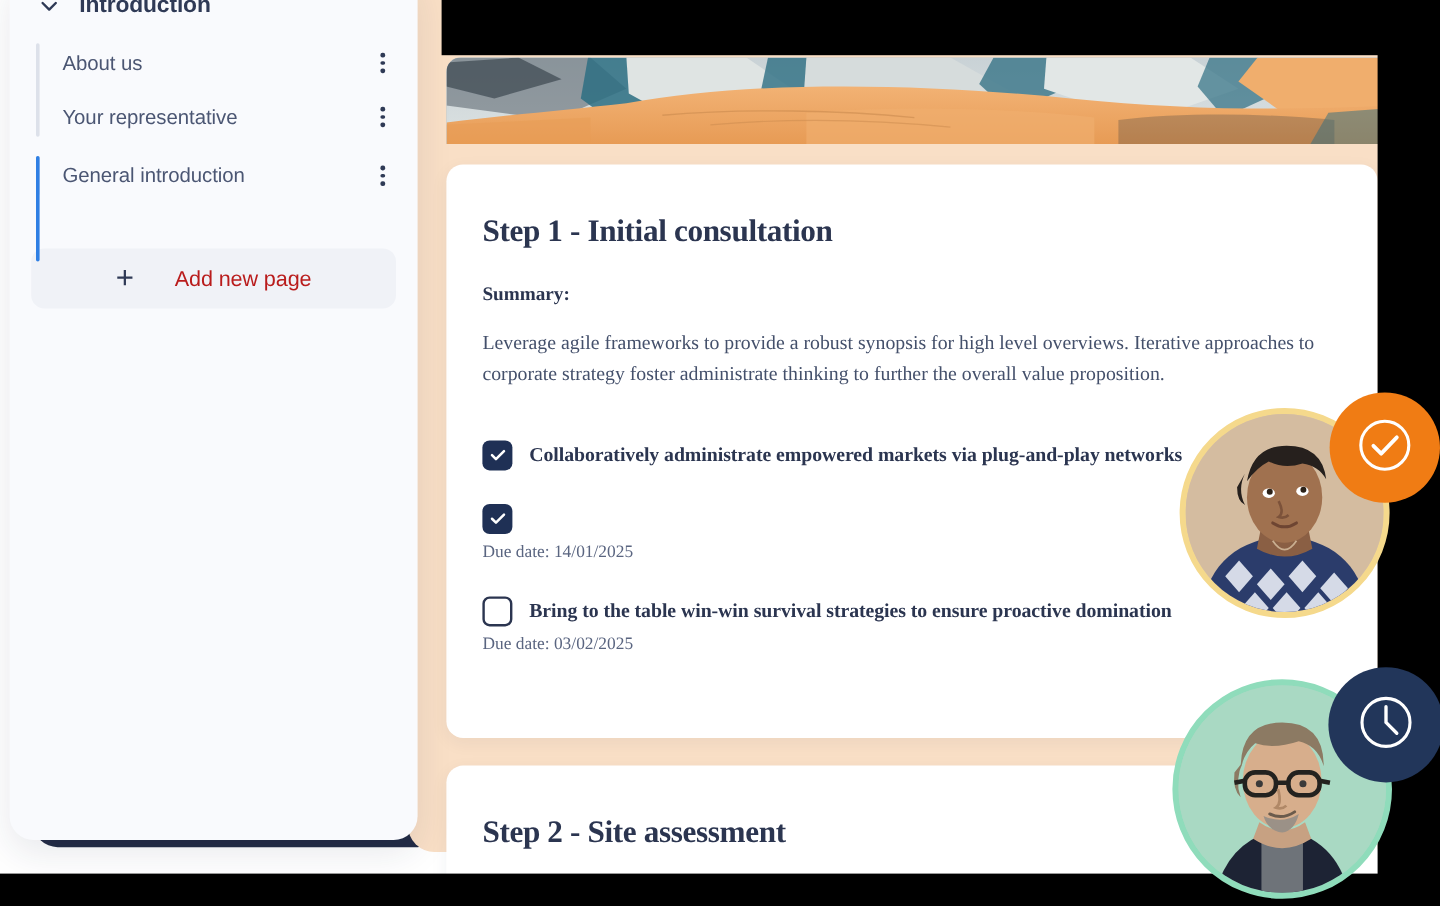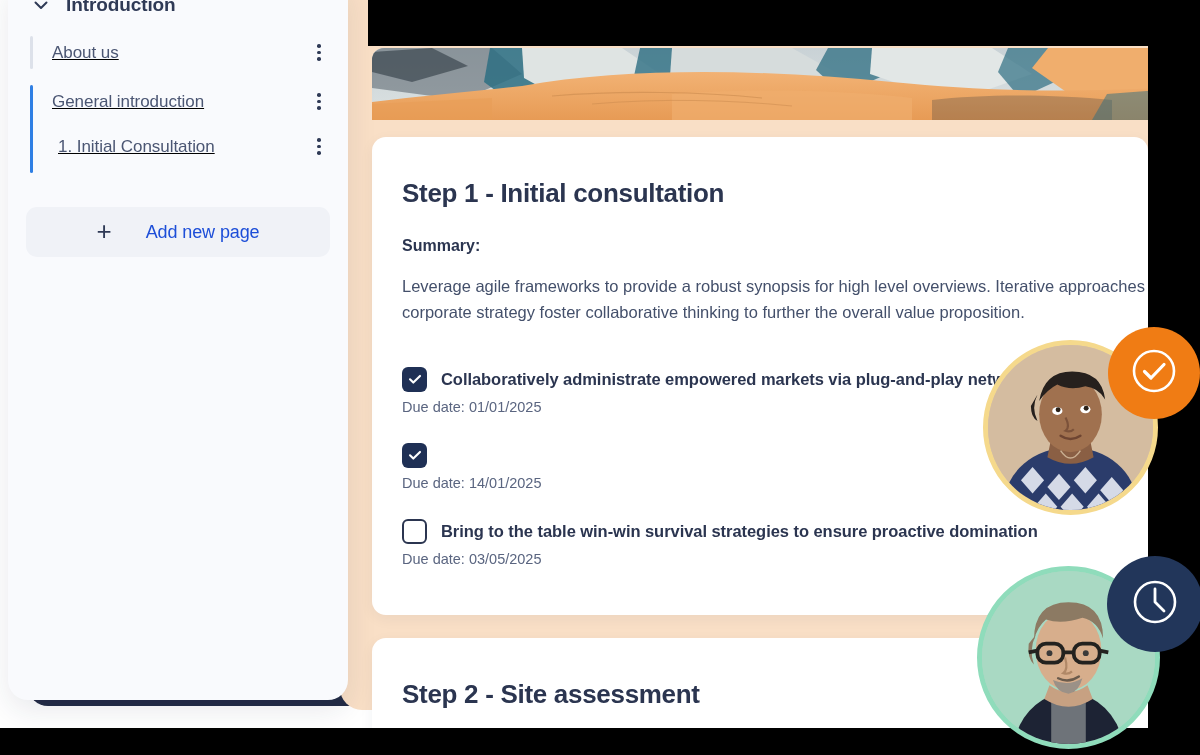--- a/index.html
+++ b/index.html
@@ -85,21 +85,20 @@
     white-space: nowrap;
   }
   .sec-head.active { background: #E4EDFB; }
   .sec-head.active .lbl { color: #2F7FE4; }
 
   
   .group {
     position: relative;
     padding-left: 22px;
     margin-top: 4px;
-    text-decoration: underline;
   }
   .rail {
     position: absolute;
     left: 10px;
     top: 6px;
     bottom: 6px;
     width: 3px;
     border-radius: 3px;
     background: #DDE1EA;
   }
@@ -165,33 +164,34 @@
   .add-page .plus {
     font-size: 26px;
     line-height: 1;
     font-weight: 400;
     color: #2F3A56;
     margin-top: -2px;
   }
   .add-page .txt {
     font-size: 18px;
     font-weight: 500;
-    color: #1d4ed8;
+    color: #b91c1c;
     letter-spacing: -0.1px;
     margin-left: 20px;
   }
 
   
   .content {
     position: absolute;
     left: 372px;
     top: 0;
     width: 828px;
     height: 755px;
     z-index: 4;
+    font-family: Liberation Serif, serif;
   }
 
   .banner {
     position: absolute;
     left: 0;
     top: 48px;
     width: 788px;
     height: 72px;
     border-radius: 12px 12px 0 0;
     overflow: hidden;
@@ -344,44 +344,44 @@
       <div class="page-row">
         <span class="name">About us</span>
         <span class="kebab">
           <i></i>
             <i></i>
             <i></i>
         </span>
       </div>
 
 
+      <div class="page-row">
+        <span class="name">Your representative</span>
+        <span class="kebab">
+          <i></i>
+            <i></i>
+            <i></i>
+        </span>
+      </div>
     </div>
 
 
     <div class="group">
       <div class="rail"></div>
       <div class="rail-active" style="top:6px;height:88px;"></div>
 
       <div class="page-row">
         <span class="name">General introduction</span>
         <span class="kebab">
           <i></i>
             <i></i>
             <i></i>
         </span>
       </div>
 
-      <div class="page-row">
-        <span class="name indent">1. Initial Consultation</span>
-        <span class="kebab">
-          <i></i>
-            <i></i>
-            <i></i>
-        </span>
-      </div>
 
     </div>
 
     <button class="add-page">
       <span class="plus">+</span>
       <span class="txt">Add new page</span>
     </button>
   </aside>
 
   <main class="content">
@@ -419,54 +419,53 @@
       </svg>
     </div>
 
     <section class="card" id="card-step1">
       <h1 class="card-title">Step 1 - Initial consultation</h1>
 
       <div class="summary-label">Summary:</div>
 
       <div class="summary-text">
         <span class="l1">Leverage agile frameworks to provide a robust synopsis for high level overviews. Iterative approaches to</span>
-        <span class="l2">corporate strategy foster collaborative thinking to further the overall value proposition.</span>
+        <span class="l2">corporate strategy foster administrate thinking to further the overall value proposition.</span>
       </div>
 
       <div class="todo-list">
 
         <div class="todo">
           <div class="todo-main">
             <span class="cbx on">
               <svg width="16" height="16" viewBox="0 0 16 16" fill="none">
                 <path d="M3 8.3 L6.3 11.6 L13 4.9" stroke="#FFFFFF" stroke-width="2.1" stroke-linecap="round" stroke-linejoin="round"></path>
               </svg>
             </span>
             <span class="todo-text">Collaboratively administrate empowered markets via plug-and-play networks</span>
           </div>
-          <div class="todo-due">Due date: 01/01/2025</div>
         </div>
 
         <div class="todo">
           <div class="todo-main">
             <span class="cbx on">
               <svg width="16" height="16" viewBox="0 0 16 16" fill="none">
                 <path d="M3 8.3 L6.3 11.6 L13 4.9" stroke="#FFFFFF" stroke-width="2.1" stroke-linecap="round" stroke-linejoin="round"></path>
               </svg>
             </span>
           </div>
           <div class="todo-due">Due date: 14/01/2025</div>
         </div>
 
         <div class="todo">
           <div class="todo-main">
             <span class="cbx off"></span>
             <span class="todo-text">Bring to the table win-win survival strategies to ensure proactive domination</span>
           </div>
-          <div class="todo-due">Due date: 03/05/2025</div>
+          <div class="todo-due">Due date: 03/02/2025</div>
         </div>
 
       </div>
     </section>
 
     <section class="card" id="card-step2">
       <h1 class="card-title">Step 2 - Site assessment</h1>
     </section>
   </main>
 

